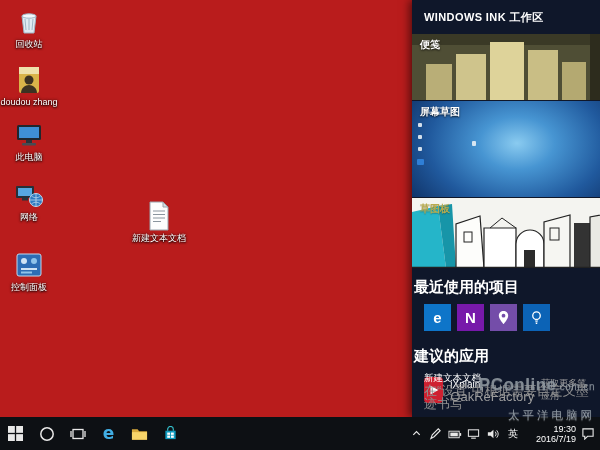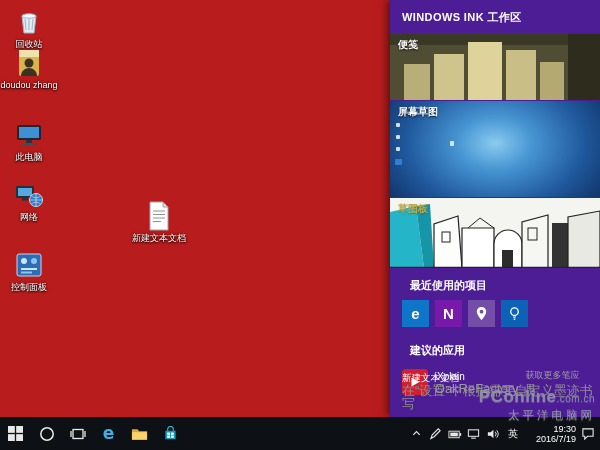--- a/index.html
+++ b/index.html
@@ -14,31 +14,31 @@
         rgba(190,225,255,.08) 20deg, rgba(190,225,255,0) 28deg,
         rgba(190,225,255,.10) 36deg, rgba(190,225,255,0) 45deg,
         rgba(190,225,255,.07) 55deg, rgba(190,225,255,0) 66deg,
         rgba(190,225,255,.05) 80deg, rgba(190,225,255,0) 100deg),
       radial-gradient(ellipse 560px 420px at 97% 48%, #8acbf0 0%, #4795d2 16%, #20５a9e 40%, #0e2f62 66%, #091c3d 100%);
     background-color:#b91c1c;}
   .dicon{position:absolute;width:58px;display:flex;flex-direction:column;align-items:center;gap:2px;cursor:pointer}
   .dlabel{font-size:9px;color:#fff;text-align:center;line-height:10px;text-shadow:0 1px 2px #000,0 0 3px rgba(0,0,0,.9)}
 
   
-  .ink{position:absolute;right:0;top:0;width:210px;height:417px;background:#4c1d95;color:#fff;box-shadow:-3px 0 8px rgba(0,0,0,.5)}
+  .ink{position:absolute;right:0;top:0;width:188px;height:417px;background:#0f172a;color:#fff;box-shadow:-3px 0 8px rgba(0,0,0,.5)}
   .ink-title{padding:10px 12px 9px;font-size:11px;font-weight:bold;letter-spacing:.4px}
   .tile{position:relative;width:210px;margin-bottom:1px;cursor:pointer;overflow:hidden}
   .tile-label{position:absolute;top:4px;left:8px;font-size:10px;font-weight:bold;color:#fff;text-shadow:0 1px 2px rgba(0,0,0,.85);z-index:2}
   .tile.sketch .tile-label{color:#b9ab4d;text-shadow:0 1px 1px rgba(0,0,0,.25)}
   .tile.screen{height:96px;
     background:
       radial-gradient(ellipse 170px 120px at 50% 44%, #8acbf0 0%, #4795d2 22%, #20599d 52%, #0e2f62 80%, #091c3d 100%);}
   .mini-icon{position:absolute;background:#e8eef5;border-radius:1px;opacity:.9}
   .mini-blue{position:absolute;background:#2f7fd6;border-radius:1px}
-  .sec-title{padding:9px 20px 6px;font-size:11px;font-weight:bold}
+  .sec-title{padding:9px 2px 6px;font-size:15px;font-weight:bold}
   .recent-row{display:flex;gap:6px;padding:1px 12px 2px}
   .app-tile{width:27px;height:27px;display:flex;align-items:center;justify-content:center;color:#fff;font-weight:bold;font-size:15px;cursor:pointer}
   .app-tile.edge{background:#0e75c9}
   .app-tile.onenote{background:#7719aa}
   .app-tile.maps{background:#744da9}
   .app-tile.tips{background:#0c63b6}
   .suggest-row{display:flex;align-items:center;gap:7px;padding:5px 12px 0}
   .suggest-icon{width:26px;height:26px;border-radius:4px;background:#cf2030;display:flex;align-items:center;justify-content:center;cursor:pointer}
   .suggest-name{font-size:10px;line-height:12px}
   .suggest-pub{font-size:13px;line-height:11px;color:#9d9d9d}
@@ -54,37 +54,37 @@
   .tb-spacer{flex:1}
   .tray{display:flex;align-items:center;height:100%}
   .tray-btn{width:19px;height:33px;display:flex;align-items:center;justify-content:center;cursor:pointer}
   .lang{font-size:10px;color:#fff;width:22px;text-align:center;cursor:pointer}
   .clock{width:52px;text-align:right;color:#fff;font-size:9px;line-height:10.5px;cursor:pointer;padding-top:1px}
 
   
   .watermark{position:absolute;right:5px;bottom:27px;text-align:right;color:#8e979f;opacity:.9;pointer-events:none;z-index:6}
   .wm1{font-size:17px;font-weight:bold;line-height:16px;letter-spacing:.5px;text-shadow:0 1px 1px rgba(255,255,255,.25)}
   .wm1 .sfx{font-size:10px;font-weight:normal}
-  .wm2{font-size:11.5px;letter-spacing:3px;margin-top:1px;color:#99a2aa;text-shadow:0 1px 1px rgba(255,255,255,.25)}
+  .wm2{font-size:11.5px;letter-spacing:3px;margin-top:13px;color:#99a2aa;text-shadow:0 1px 1px rgba(255,255,255,.25)}
 </style>
 </head>
 <body>
 
 <div class="desktop">
 
   <div class="dicon" style="left:0;top:7px">
     <svg width="30" height="30" viewBox="0 0 30 30">
       <path d="M8 9 L22 9 L20 26 L10 26 Z" fill="#dfeaf2" stroke="#9fb6c6" stroke-width="1"></path>
       <ellipse cx="15" cy="9" rx="7" ry="2.2" fill="#f2f7fb" stroke="#9fb6c6"></ellipse>
       <path d="M11 12 L12 23 M15 12 L15 23 M19 12 L18 23" stroke="#9fb6c6" stroke-width="1" fill="none"></path>
     </svg>
     <span class="dlabel">回收站</span>
   </div>
 
-  <div class="dicon" style="left:0;top:48px">
+  <div class="dicon" style="left:0;top:65px">
     <svg width="28" height="30" viewBox="0 0 28 30">
       <rect x="4" y="2" width="20" height="26" rx="2" fill="#d9b44a"></rect>
       <rect x="4" y="2" width="20" height="7" fill="#efe1ac"></rect>
       <circle cx="14" cy="15" r="4.5" fill="#3c3222"></circle>
       <path d="M6 28 c0-5 4-8 8-8 s8 3 8 8 Z" fill="#3c3222"></path>
     </svg>
     <span class="dlabel">doudou zhang</span>
   </div>
 
   <div class="dicon" style="left:0;top:180px">

